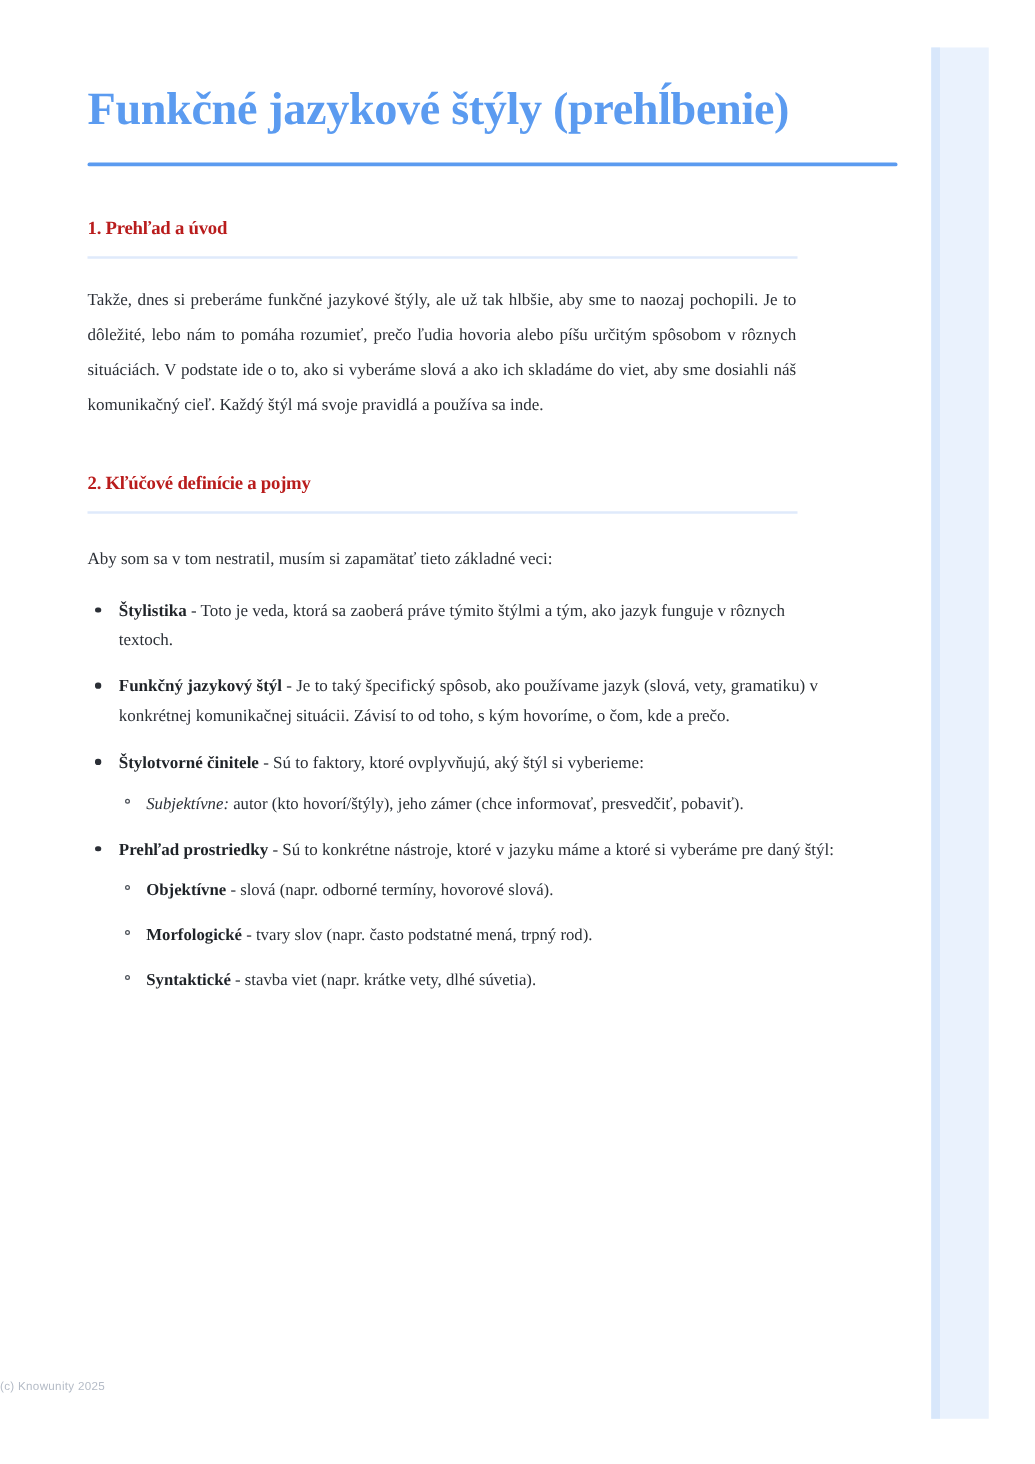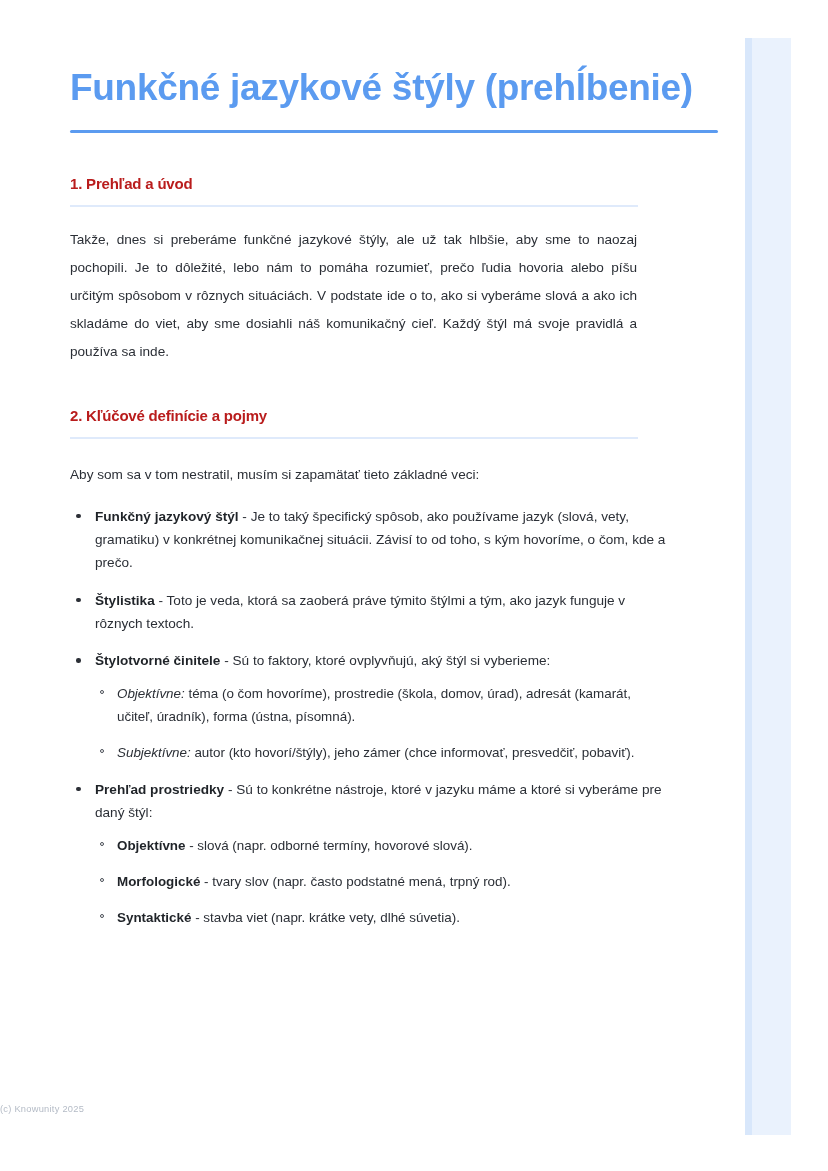--- a/index.html
+++ b/index.html
@@ -31,20 +31,21 @@
 
   
   #page {
     position: absolute;
     left: 0;
     top: 0;
     width: 828px;
     height: 1171px;
     box-sizing: border-box;
     padding: 64px 110px 0 70px;
+    font-family: Liberation Serif, serif;
   }
 
   
   #doc-title {
     margin: 0;
     font-size: 37px;
     line-height: 1.28;
     font-weight: bold;
     color: #5b9bf0;
     letter-spacing: -0.3px;
@@ -174,24 +175,23 @@
     <div class="section-rule"></div>
     <p class="para justified" id="intro-paragraph">Takže, dnes si preberáme funkčné jazykové štýly, ale už tak hlbšie, aby sme to naozaj pochopili. Je to dôležité, lebo nám to pomáha rozumieť, prečo ľudia hovoria alebo píšu určitým spôsobom v rôznych situáciách. V podstate ide o to, ako si vyberáme slová a ako ich skladáme do viet, aby sme dosiahli náš komunikačný cieľ. Každý štýl má svoje pravidlá a používa sa inde.</p>
   </div>
 
   <div class="section" id="section-2">
     <h2 class="section-title">2. Kľúčové definície a pojmy</h2>
     <div class="section-rule"></div>
     <p class="para" id="definitions-lead">Aby som sa v tom nestratil, musím si zapamätať tieto základné veci:</p>
 
     <ul class="bullets" id="definitions-list">
+        <li><span class="term">Štylistika</span><span> - </span><span>Toto je veda, ktorá sa zaoberá práve týmito štýlmi a tým, ako jazyk funguje v rôznych textoch.</span></li>
         <li><span class="term">Funkčný jazykový štýl</span><span> - </span><span>Je to taký špecifický spôsob, ako používame jazyk (slová, vety, gramatiku) v konkrétnej komunikačnej situácii. Závisí to od toho, s kým hovoríme, o čom, kde a prečo.</span></li>
-        <li><span class="term">Štylistika</span><span> - </span><span>Toto je veda, ktorá sa zaoberá práve týmito štýlmi a tým, ako jazyk funguje v rôznych textoch.</span></li>
         <li><span class="term">Štylotvorné činitele</span><span> - </span><span>Sú to faktory, ktoré ovplyvňujú, aký štýl si vyberieme:</span><ul class="subbullets">
-            <li><span class="subterm-italic">Objektívne:</span><span> téma (o čom hovoríme), prostredie (škola, domov, úrad), adresát (kamarát, učiteľ, úradník), forma (ústna, písomná).</span></li>
             <li><span class="subterm-italic">Subjektívne:</span><span> autor (kto hovorí/štýly), jeho zámer (chce informovať, presvedčiť, pobaviť).</span></li>
           </ul></li>
         <li><span class="term">Prehľad prostriedky</span><span> - </span><span>Sú to konkrétne nástroje, ktoré v jazyku máme a ktoré si vyberáme pre daný štýl:</span><ul class="subbullets">
             <li><span class="subterm-bold">Objektívne</span><span> - slová (napr. odborné termíny, hovorové slová).</span></li>
             <li><span class="subterm-bold">Morfologické</span><span> - tvary slov (napr. často podstatné mená, trpný rod).</span></li>
             <li><span class="subterm-bold">Syntaktické</span><span> - stavba viet (napr. krátke vety, dlhé súvetia).</span></li>
           </ul></li>
       </ul>
   </div>
 

